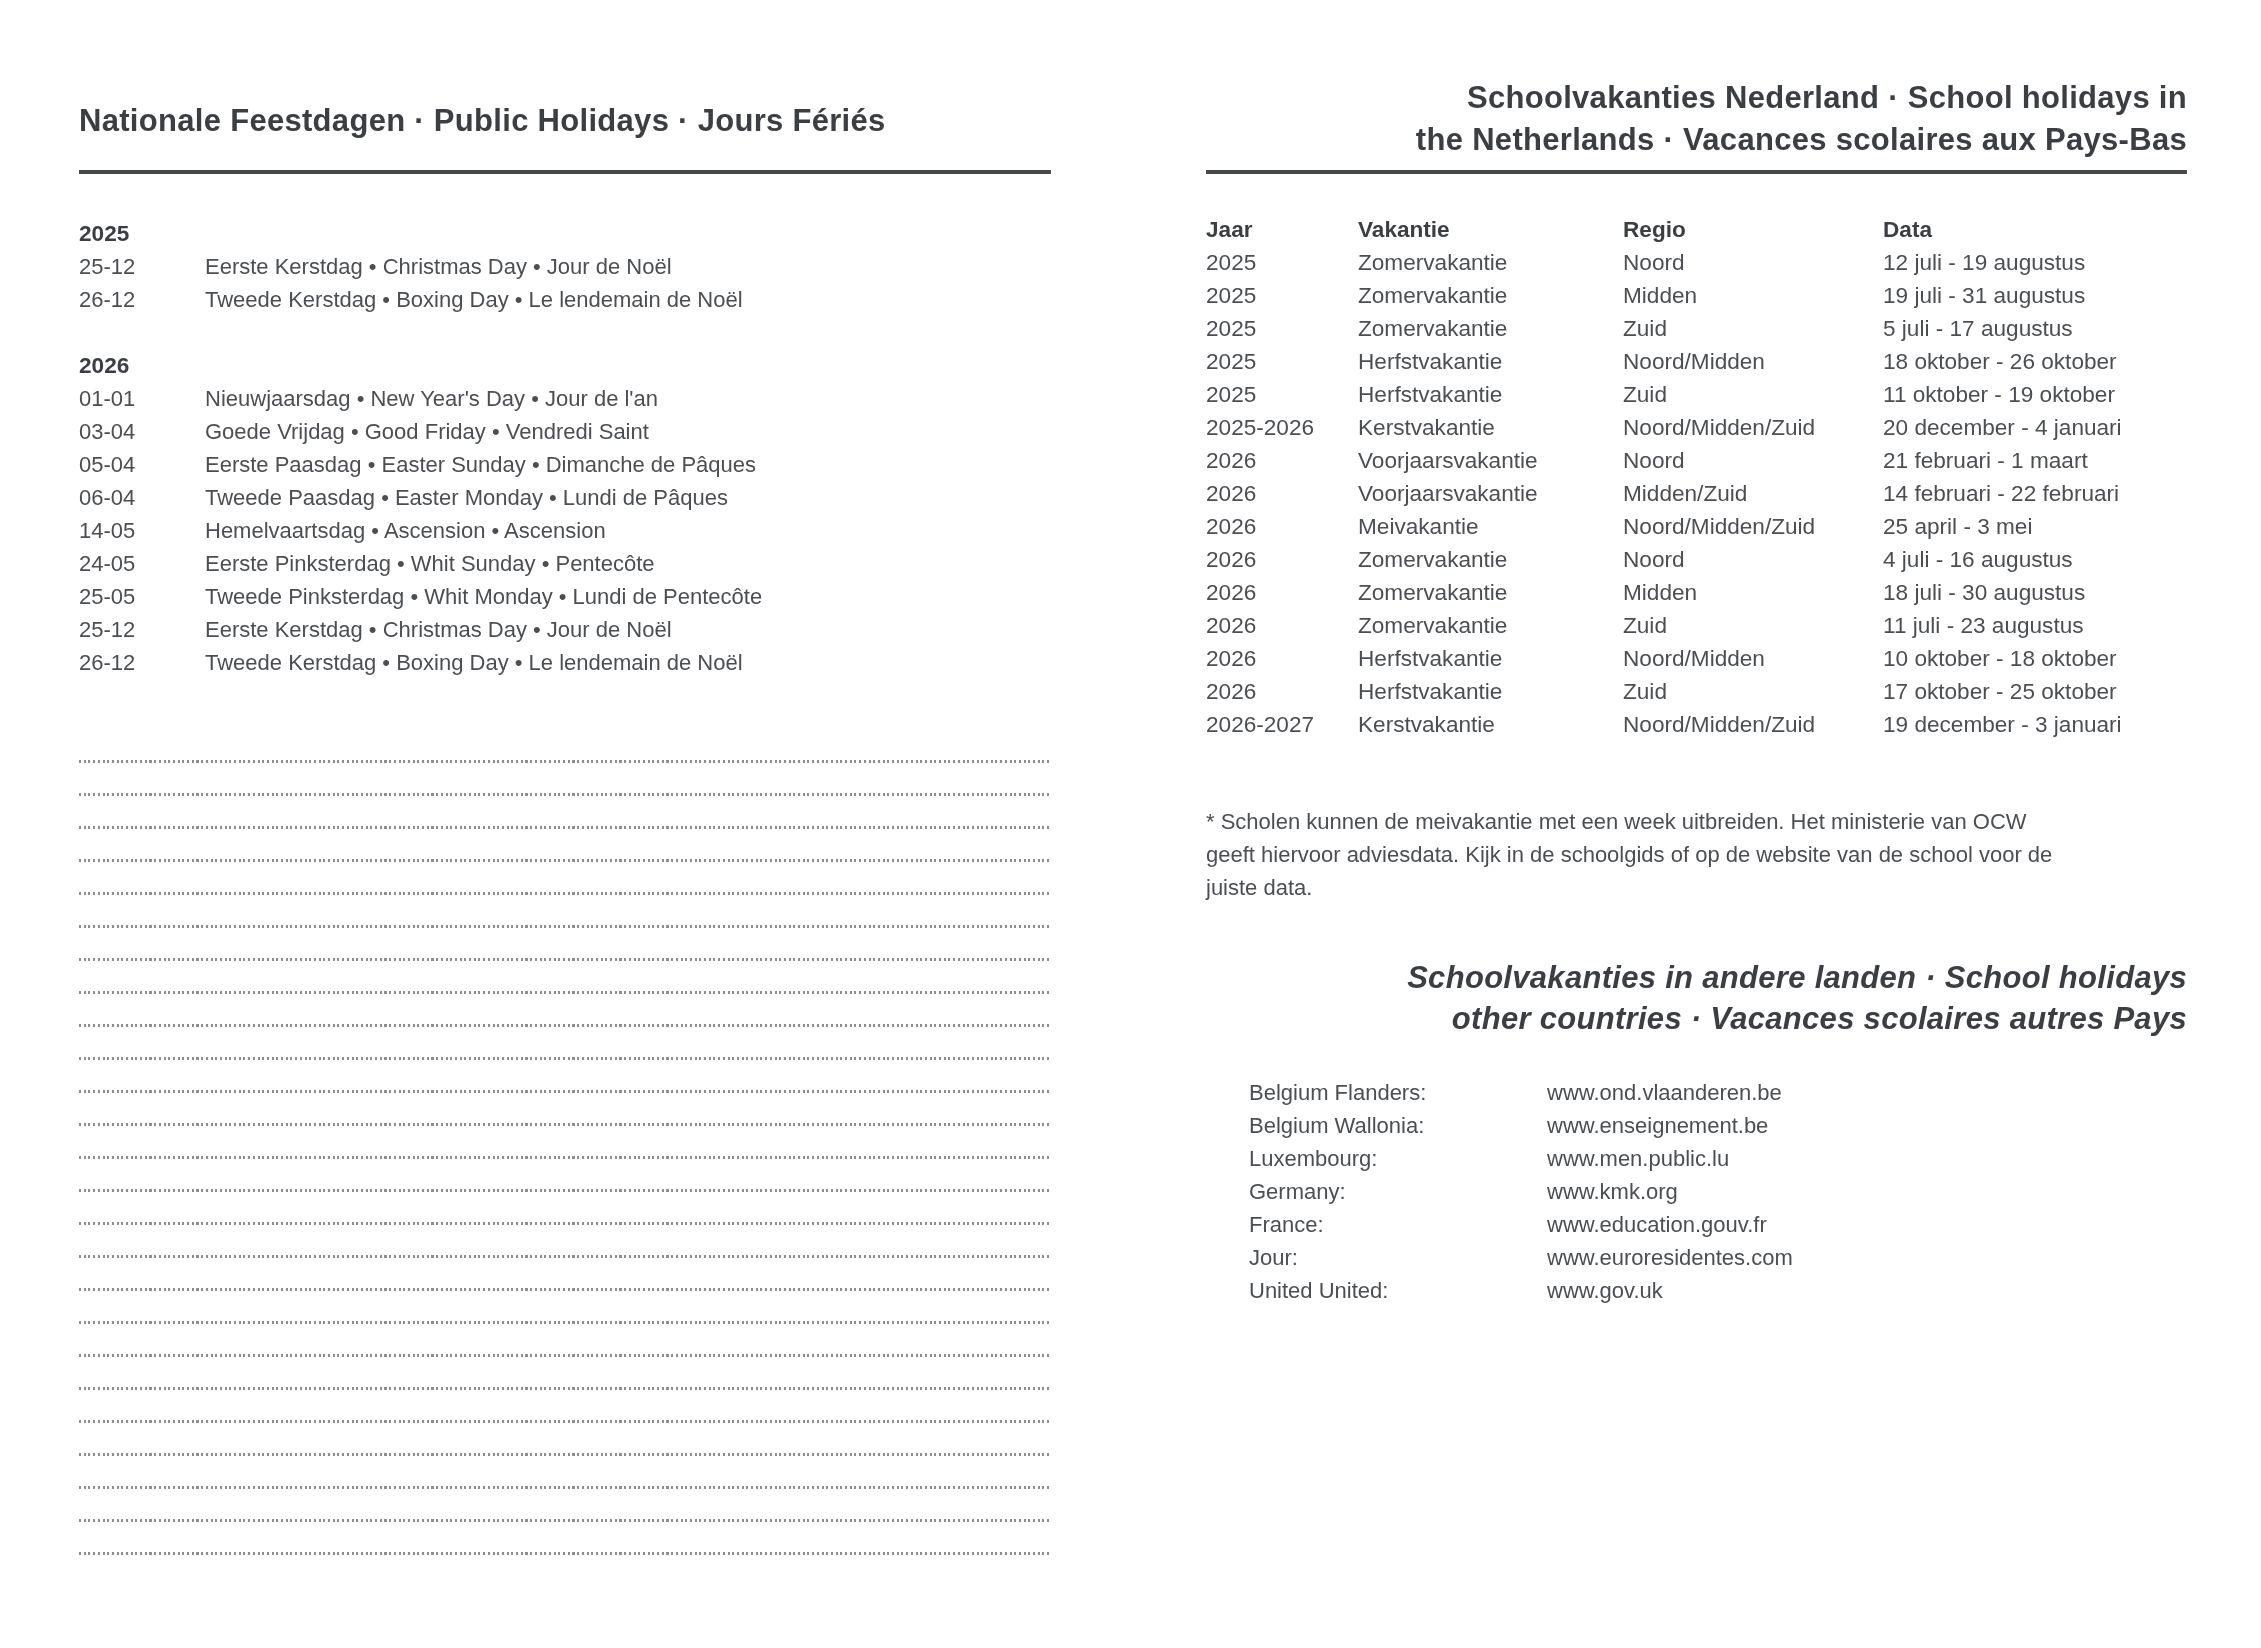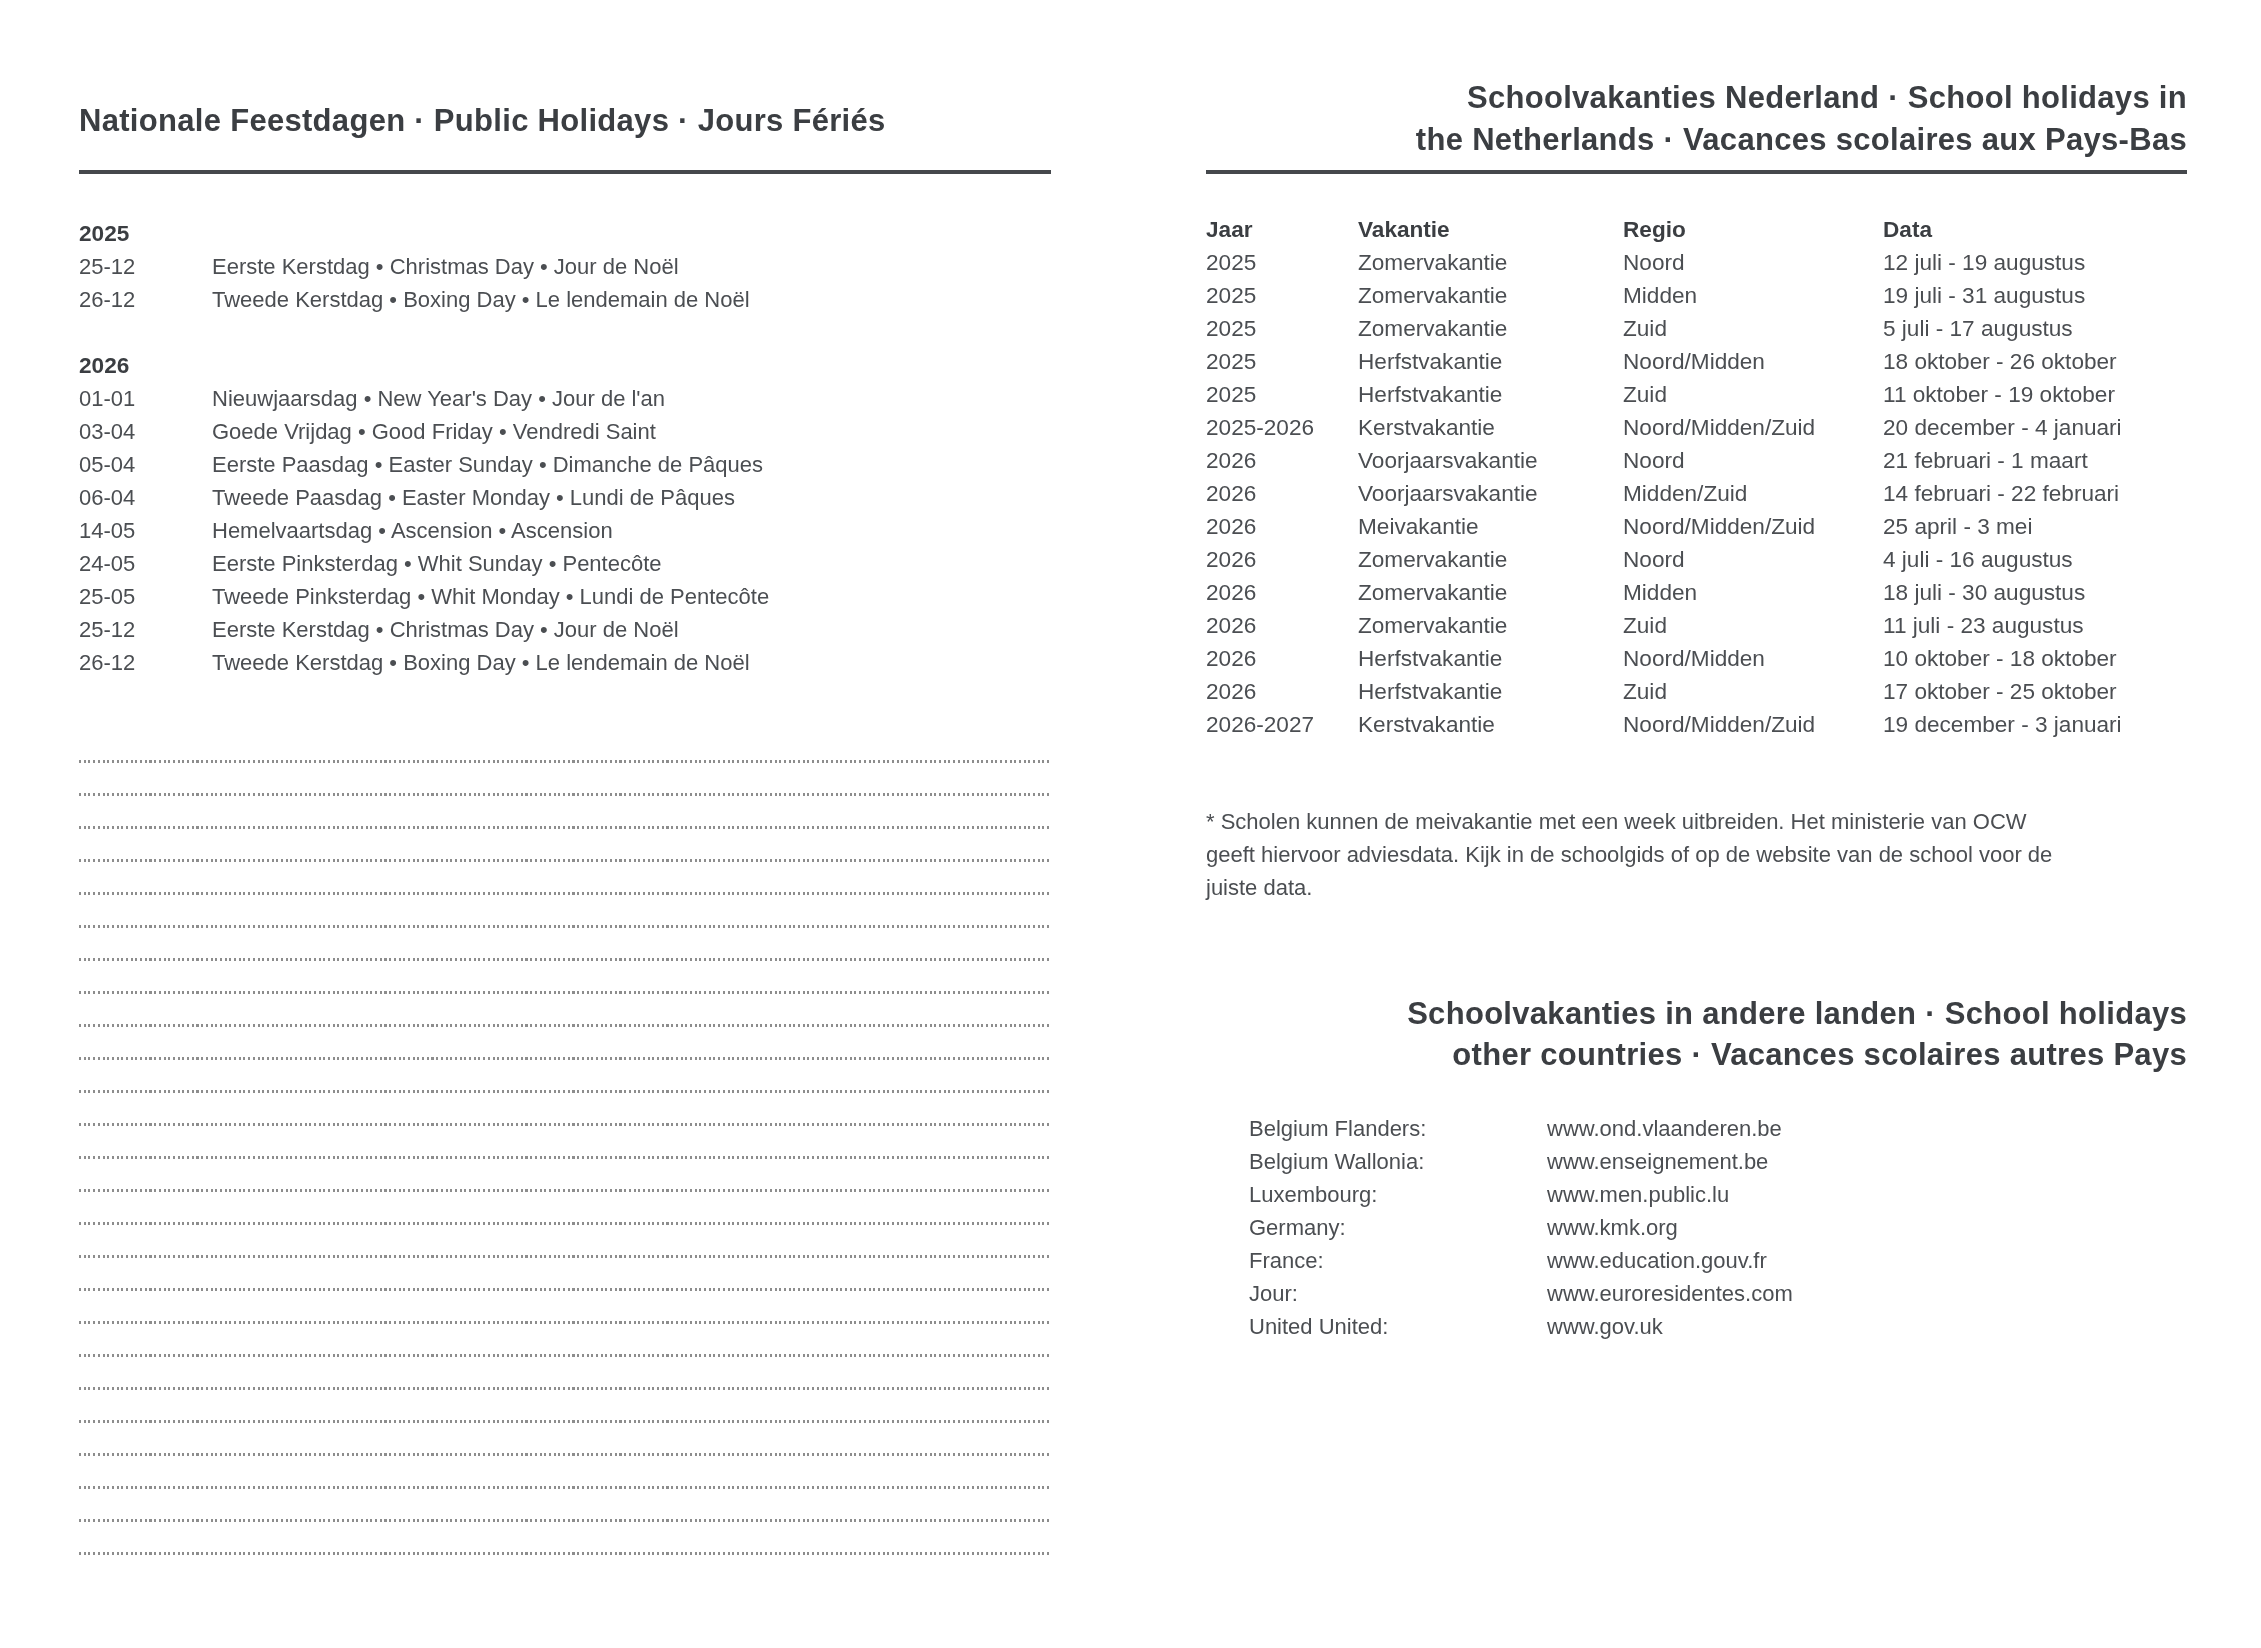--- a/index.html
+++ b/index.html
@@ -23,21 +23,21 @@
   .col-right{position:absolute;left:1206px;top:0;width:981px;}
 
   h1,h2{font-weight:bold;color:var(--heading-color,#3b3e42);letter-spacing:0.3px;}
   .col-left h1{margin-top:102px;font-size:31px;line-height:38px;}
   .rule{height:4px;background:var(--rule-color,#45484c);}
   .col-left .rule{margin-top:30px;}
 
   .year-block-first{margin-top:43px;}
   .year-block-next{margin-top:33px;}
   .year{font-weight:bold;font-size:22.6px;line-height:33px;color:var(--heading-color,#3b3e42);}
-  .hrow{display:flex;font-size:22px;line-height:33px;gap:7px;}
+  .hrow{display:flex;font-size:22px;line-height:33px;}
   .hdate{width:126px;flex:none;}
   .hnames{flex:1;}
 
   .notes{margin-top:51px;}
   .note-line{
     height:33px;
     background-image:repeating-linear-gradient(90deg,var(--dotted-color,#8d8d8d) 0 2px,transparent 2px 4.7px);
     background-size:100% 3.3px;
     background-position:left bottom;
     background-repeat:no-repeat;
@@ -46,21 +46,21 @@
   .col-right h1{margin-top:77px;font-size:31px;line-height:42px;text-align:right;}
   .col-right .rule{margin-top:8.6px;}
 
   .table{margin-top:39px;}
   .trow{display:grid;grid-template-columns:152px 265px 260px 1fr;font-size:22.6px;line-height:33px;}
   .trow.head{font-weight:bold;color:var(--heading-color,#3b3e42);}
 
   .footnote{margin-top:64px;font-size:22px;}
   .fline{display:block;line-height:33px;}
 
-  .col-right h2{margin-top:89px;font-size:31px;line-height:41px;text-align:right;}
+  .col-right h2{margin-top:53px;font-size:31px;line-height:41px;text-align:right;font-style:italic;}
 
   .links{margin-top:37px;}
   .lrow{display:flex;font-size:22px;line-height:33px;margin-left:43px;}
   .lcountry{width:298px;flex:none;}
   .lurl{flex:1;}
 </style>
 </head>
 <body>
 
 <div class="page">

